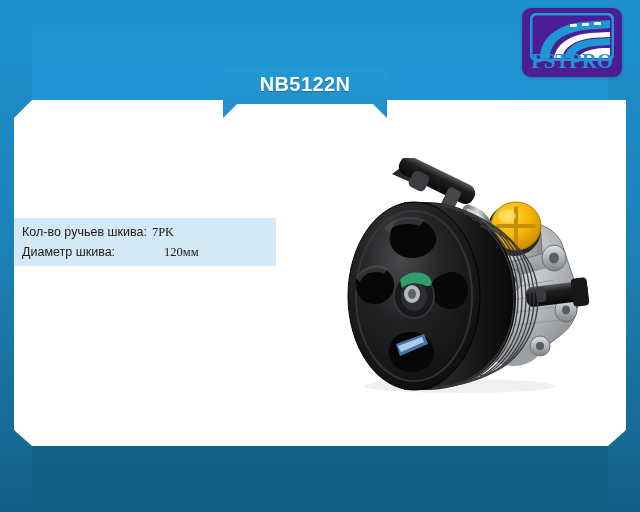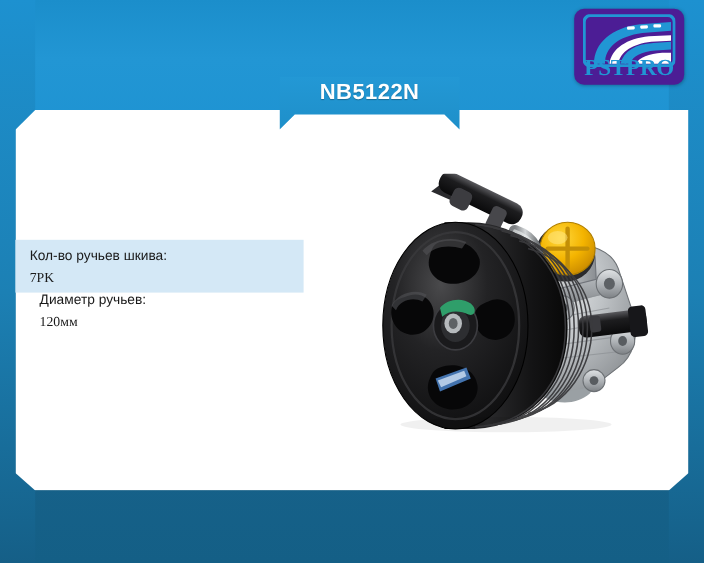--- a/index.html
+++ b/index.html
@@ -32,21 +32,21 @@
   .panel{
     position:absolute;left:14px;top:100px;width:612px;height:346px;
     background:#ffffff;
     -webkit-clip-path:polygon(18px 0, 612px 0, 612px 330px, 594px 346px, 18px 346px, 0 330px, 0 18px);
     clip-path:polygon(18px 0, 612px 0, 612px 330px, 594px 346px, 18px 346px, 0 330px, 0 18px);
     box-shadow:0 1px 3px rgba(0,0,0,0.10);
   }
 
   
   .tab{
-    position:absolute;left:254px;top:70px;width:164px;height:48px;
+    position:absolute;left:223px;top:70px;width:164px;height:48px;
     background:linear-gradient(180deg,#2398d5 0%,#1e8fc9 100%);
     -webkit-clip-path:polygon(0 0, 164px 0, 164px 48px, 150px 34px, 14px 34px, 0 48px);
     clip-path:polygon(0 0, 164px 0, 164px 48px, 150px 34px, 14px 34px, 0 48px);
     display:flex;align-items:flex-start;justify-content:center;
   }
   .tab-text{
     margin-top:3px;
     font-size:20px;font-weight:bold;color:#ffffff;letter-spacing:.4px;
     text-shadow:0 1px 1px rgba(0,0,0,.28);
     white-space:nowrap;
@@ -70,21 +70,20 @@
   .spec{
     position:absolute;left:14px;top:218px;width:262px;height:48px;
     background:#d4e8f6;
     padding:4px 0 0 0;
     box-sizing:border-box;
   }
   .spec-row{
     display:flex;align-items:baseline;
     font-size:12.5px;color:#1a1a1a;line-height:20px;
     padding-left:8px;
-    flex-direction:column;
   }
   .spec-label{white-space:nowrap;}
   .spec-value{white-space:nowrap;font-family:Liberation Serif, serif;}
   .spec-row.r1 .spec-value{margin-left:5px;}
   .spec-row.r2 .spec-label{width:128px;}
   .spec-row.r2 .spec-value{margin-left:14px;}
 
   
   .product{
     position:absolute;left:340px;top:158px;width:262px;height:236px;
@@ -124,21 +123,21 @@
     </div>
     <div class="logo-text">PSTPRO</div>
   </div>
 
   <div class="spec">
     <div class="spec-row r1">
       <span class="spec-label">Кол-во ручьев шкива:</span>
       <span class="spec-value">7PK</span>
     </div>
     <div class="spec-row r2">
-      <span class="spec-label">Диаметр ручьев:</span>
+      <span class="spec-label">Диаметр шкива:</span>
       <span class="spec-value">120мм</span>
     </div>
   </div>
 
   <div class="product">
     <svg viewBox="0 0 262 236" xmlns="http://www.w3.org/2000/svg">
       <defs>
         <radialGradient id="gAlu" cx="35%" cy="28%" r="85%">
           <stop offset="0%" stop-color="#e6e8ea"></stop>
           <stop offset="45%" stop-color="#bfc3c6"></stop>

